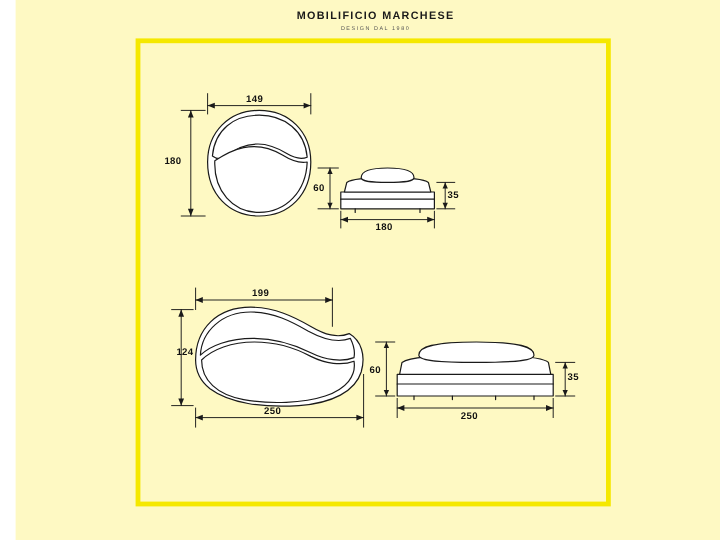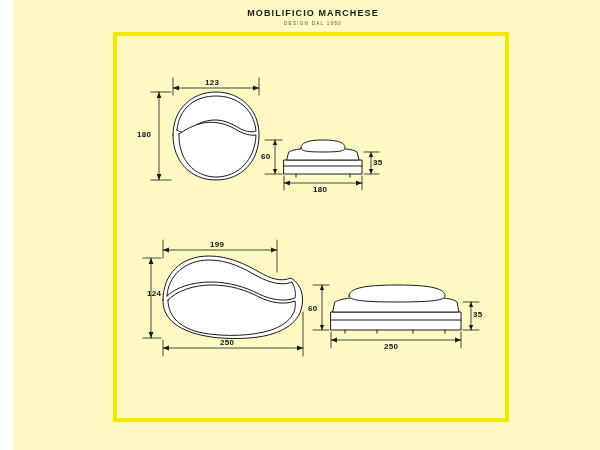--- a/index.html
+++ b/index.html
@@ -250,21 +250,21 @@
         <line x1="318" y1="332" x2="318" y2="348"></line>
         <line x1="448" y1="332" x2="448" y2="348"></line>
         <line x1="318" y1="340" x2="448" y2="340"></line>
         <path d="M 318 340 L 324 337.6 L 324 342.4 Z" fill="#1a1a1a" stroke="none"></path>
         <path d="M 448 340 L 442 337.6 L 442 342.4 Z" fill="#1a1a1a" stroke="none"></path>
       </g>
 
     </g>
   </svg>
 
-  <div class="dim-label" style="left:192px; top:78px;">123</div>
+  <div class="dim-label" style="left:192px; top:78px;">149</div>
   <div class="dim-label" style="left:124px; top:130px;">180</div>
   <div class="dim-label" style="left:248px; top:152px;">60</div>
   <div class="dim-label" style="left:360px; top:158px;">35</div>
   <div class="dim-label" style="left:300px; top:185px;">180</div>
 
   <div class="dim-label" style="left:197px; top:240px;">199</div>
   <div class="dim-label" style="left:116px; top:289px;margin-left:18px;">124</div>
   <div class="dim-label" style="left:207px; top:338px;">250</div>
 
   <div class="dim-label" style="left:295px; top:304px;">60</div>

